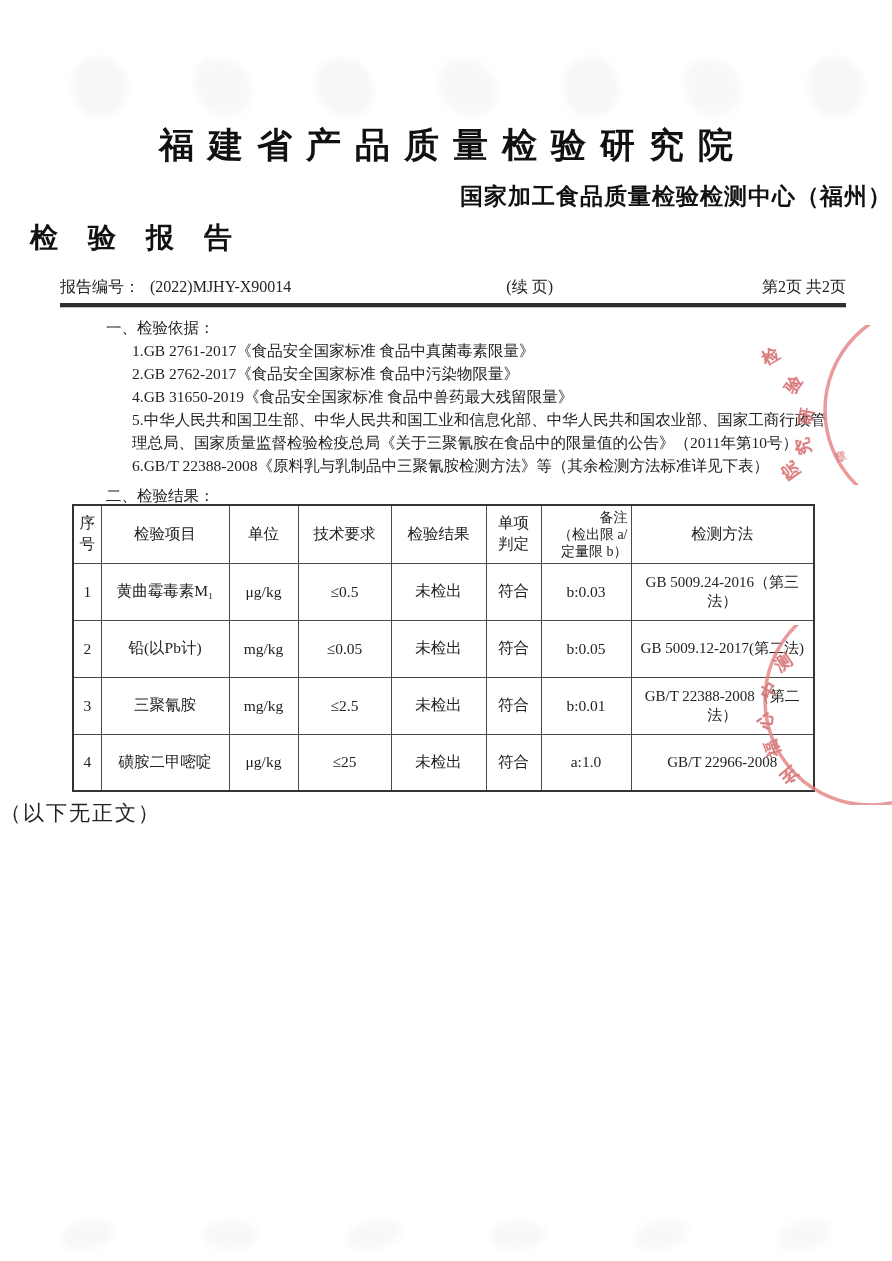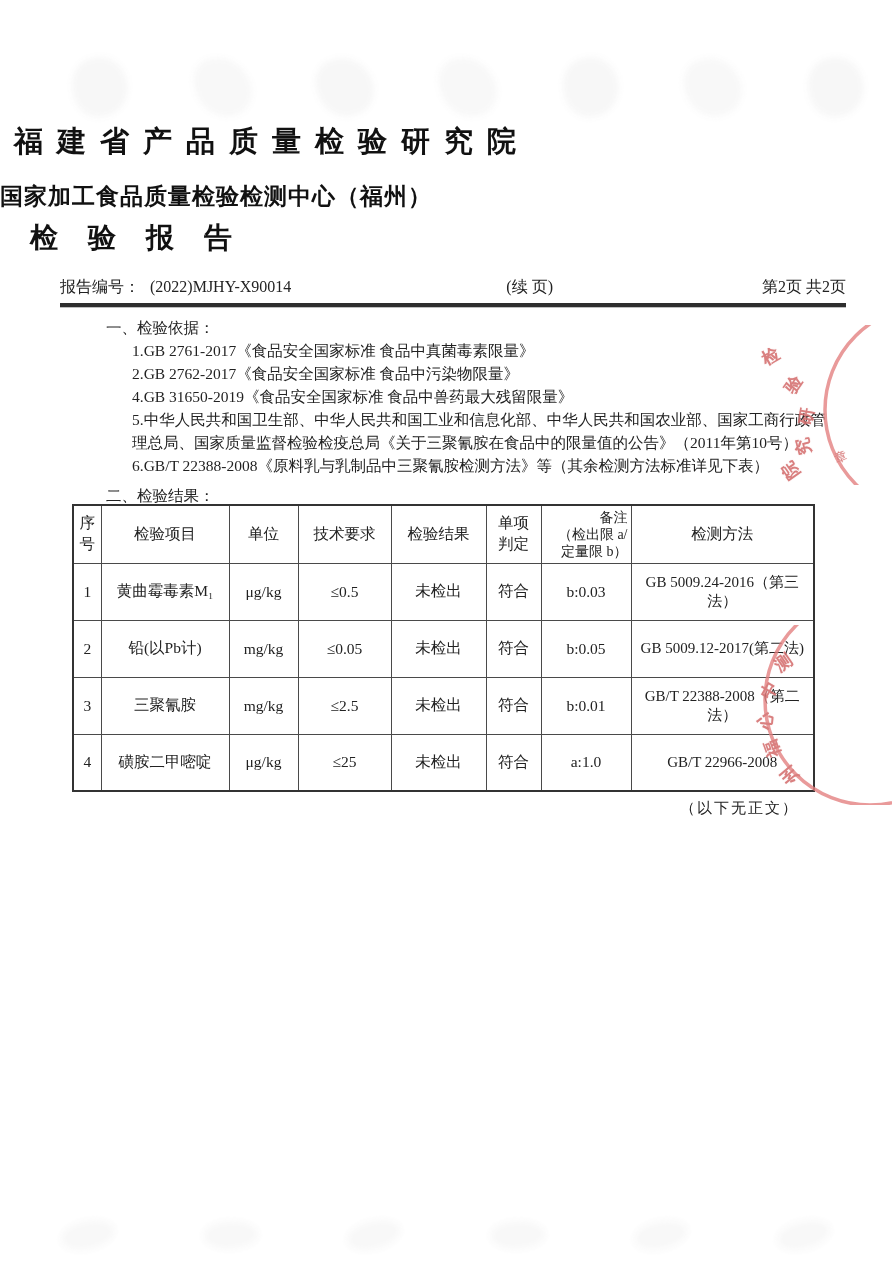--- a/index.html
+++ b/index.html
@@ -25,28 +25,28 @@
     filter:blur(3px);
     transform:rotate(-14deg) skewX(-6deg);
   }
   .ghost:nth-child(2n){transform:rotate(-8deg) skewX(4deg);background:rgba(70,70,70,0.038);}
   .ghost:nth-child(3n){transform:rotate(-18deg);}
   .ghost-row.bottom .ghost{height:30px;background:rgba(70,70,70,0.05);}
 
   
   .institute{
     position:absolute;top:122px;left:0;width:100%;
-    text-align:left;
-    font-size:29px;font-weight:bold;
+    text-align:center;
+    font-size:35px;font-weight:bold;
     letter-spacing:14px;padding-left:14px;box-sizing:border-box;
     color:#111;
   }
   .center-name{
     position:absolute;top:181px;left:0;width:100%;
-    text-align:left;
+    text-align:right;
     font-size:23px;font-weight:bold;
     letter-spacing:1px;
     color:#111;
   }
   .doc-title{
     position:absolute;top:219px;left:0;width:100%;
     text-align:left;
     font-size:28px;font-weight:bold;
     letter-spacing:30px;padding-left:30px;box-sizing:border-box;
     color:#111;
@@ -93,21 +93,21 @@
     white-space:pre-line;
     overflow:hidden;
   }
   table.results thead tr{height:58px;}
   table.results tbody tr{height:57px;}
   table.results th.note-h{font-size:14px;line-height:17px;text-align:right;}
   td.cell-item{text-align:left;padding-left:9px;}
   td.cell-method{text-align:left;padding-left:11px;font-size:15px;}
   .end-note{
     position:absolute;top:799px;left:0;width:799px;
-    text-align:right;font-size:15px;letter-spacing:2px;
+    text-align:left;font-size:21px;letter-spacing:2px;
   }
 
   
   .stamp{position:absolute;pointer-events:none;opacity:.88;}
   .stamp svg{position:absolute;left:0;top:0;}
   .stamp .sc{
     position:absolute;
     font-size:17px;font-weight:bold;
     color:#d46e6e;
     text-shadow:0 0 1px rgba(212,110,110,.5);

